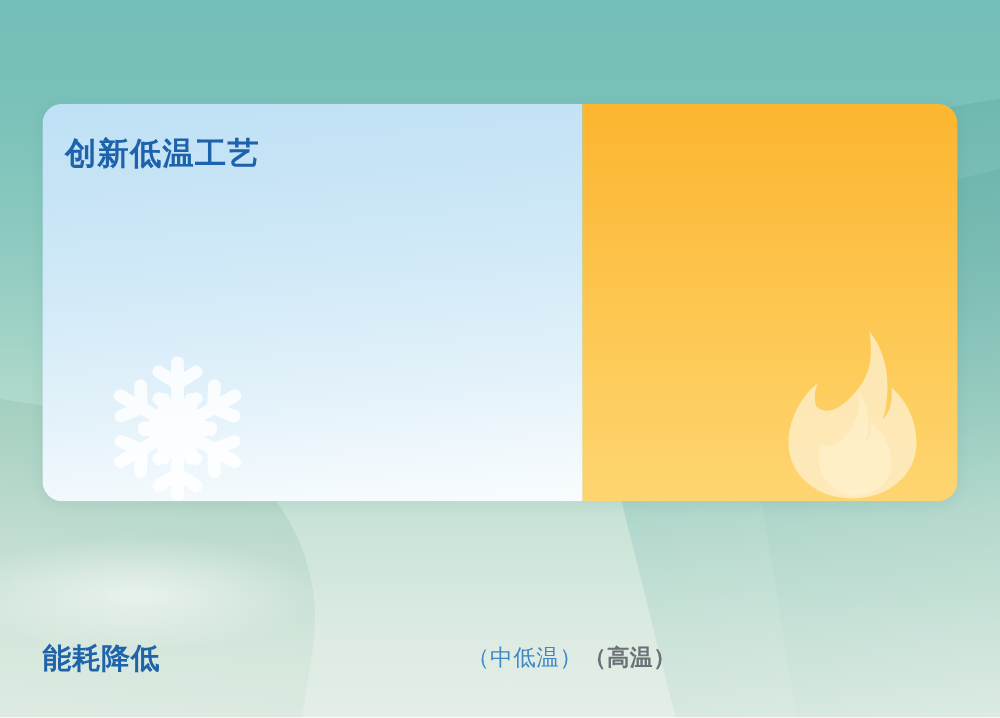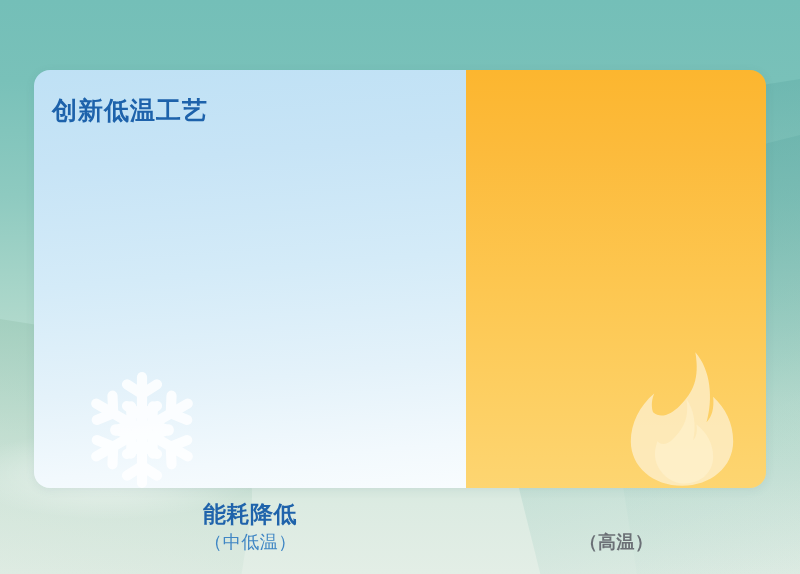--- a/index.html
+++ b/index.html
@@ -53,22 +53,22 @@
   }
   .hill-mist{
     left:-40px; top:430px;
     width:300px; height:90px;
     background:radial-gradient(ellipse at 50% 50%, rgba(255,255,255,.55) 0%, rgba(255,255,255,0) 70%);
   }
 
   
   #card{
     position:absolute;
-    left:34px; top:70px;
-    width:732px; height:418px;
+    left:34px; top:83px;
+    width:732px; height:318px;
     border-radius:16px;
     overflow:hidden;
     display:flex;
     box-shadow:0 2px 10px rgba(60,110,120,.10);
   }
 
   .panel{ position:relative; height:100%; overflow:hidden; }
 
   .panel-cold{
     width:432px;
@@ -121,23 +121,22 @@
   #captions{
     position:absolute;
     left:34px; top:498px;
     width:732px; height:56px;
     display:flex;
   }
   .caption{
     height:100%;
     display:flex;
     align-items:center;
-    justify-content:flex-end;
+    justify-content:space-between;
     white-space:nowrap;
-    flex-direction:column;
   }
   .caption-cold{ width:432px; }
   .caption-hot { width:300px; }
 
   .cap-main{
     font-size:23px;
     font-weight:bold;
     letter-spacing:.5px;
   }
   .cap-sub{

